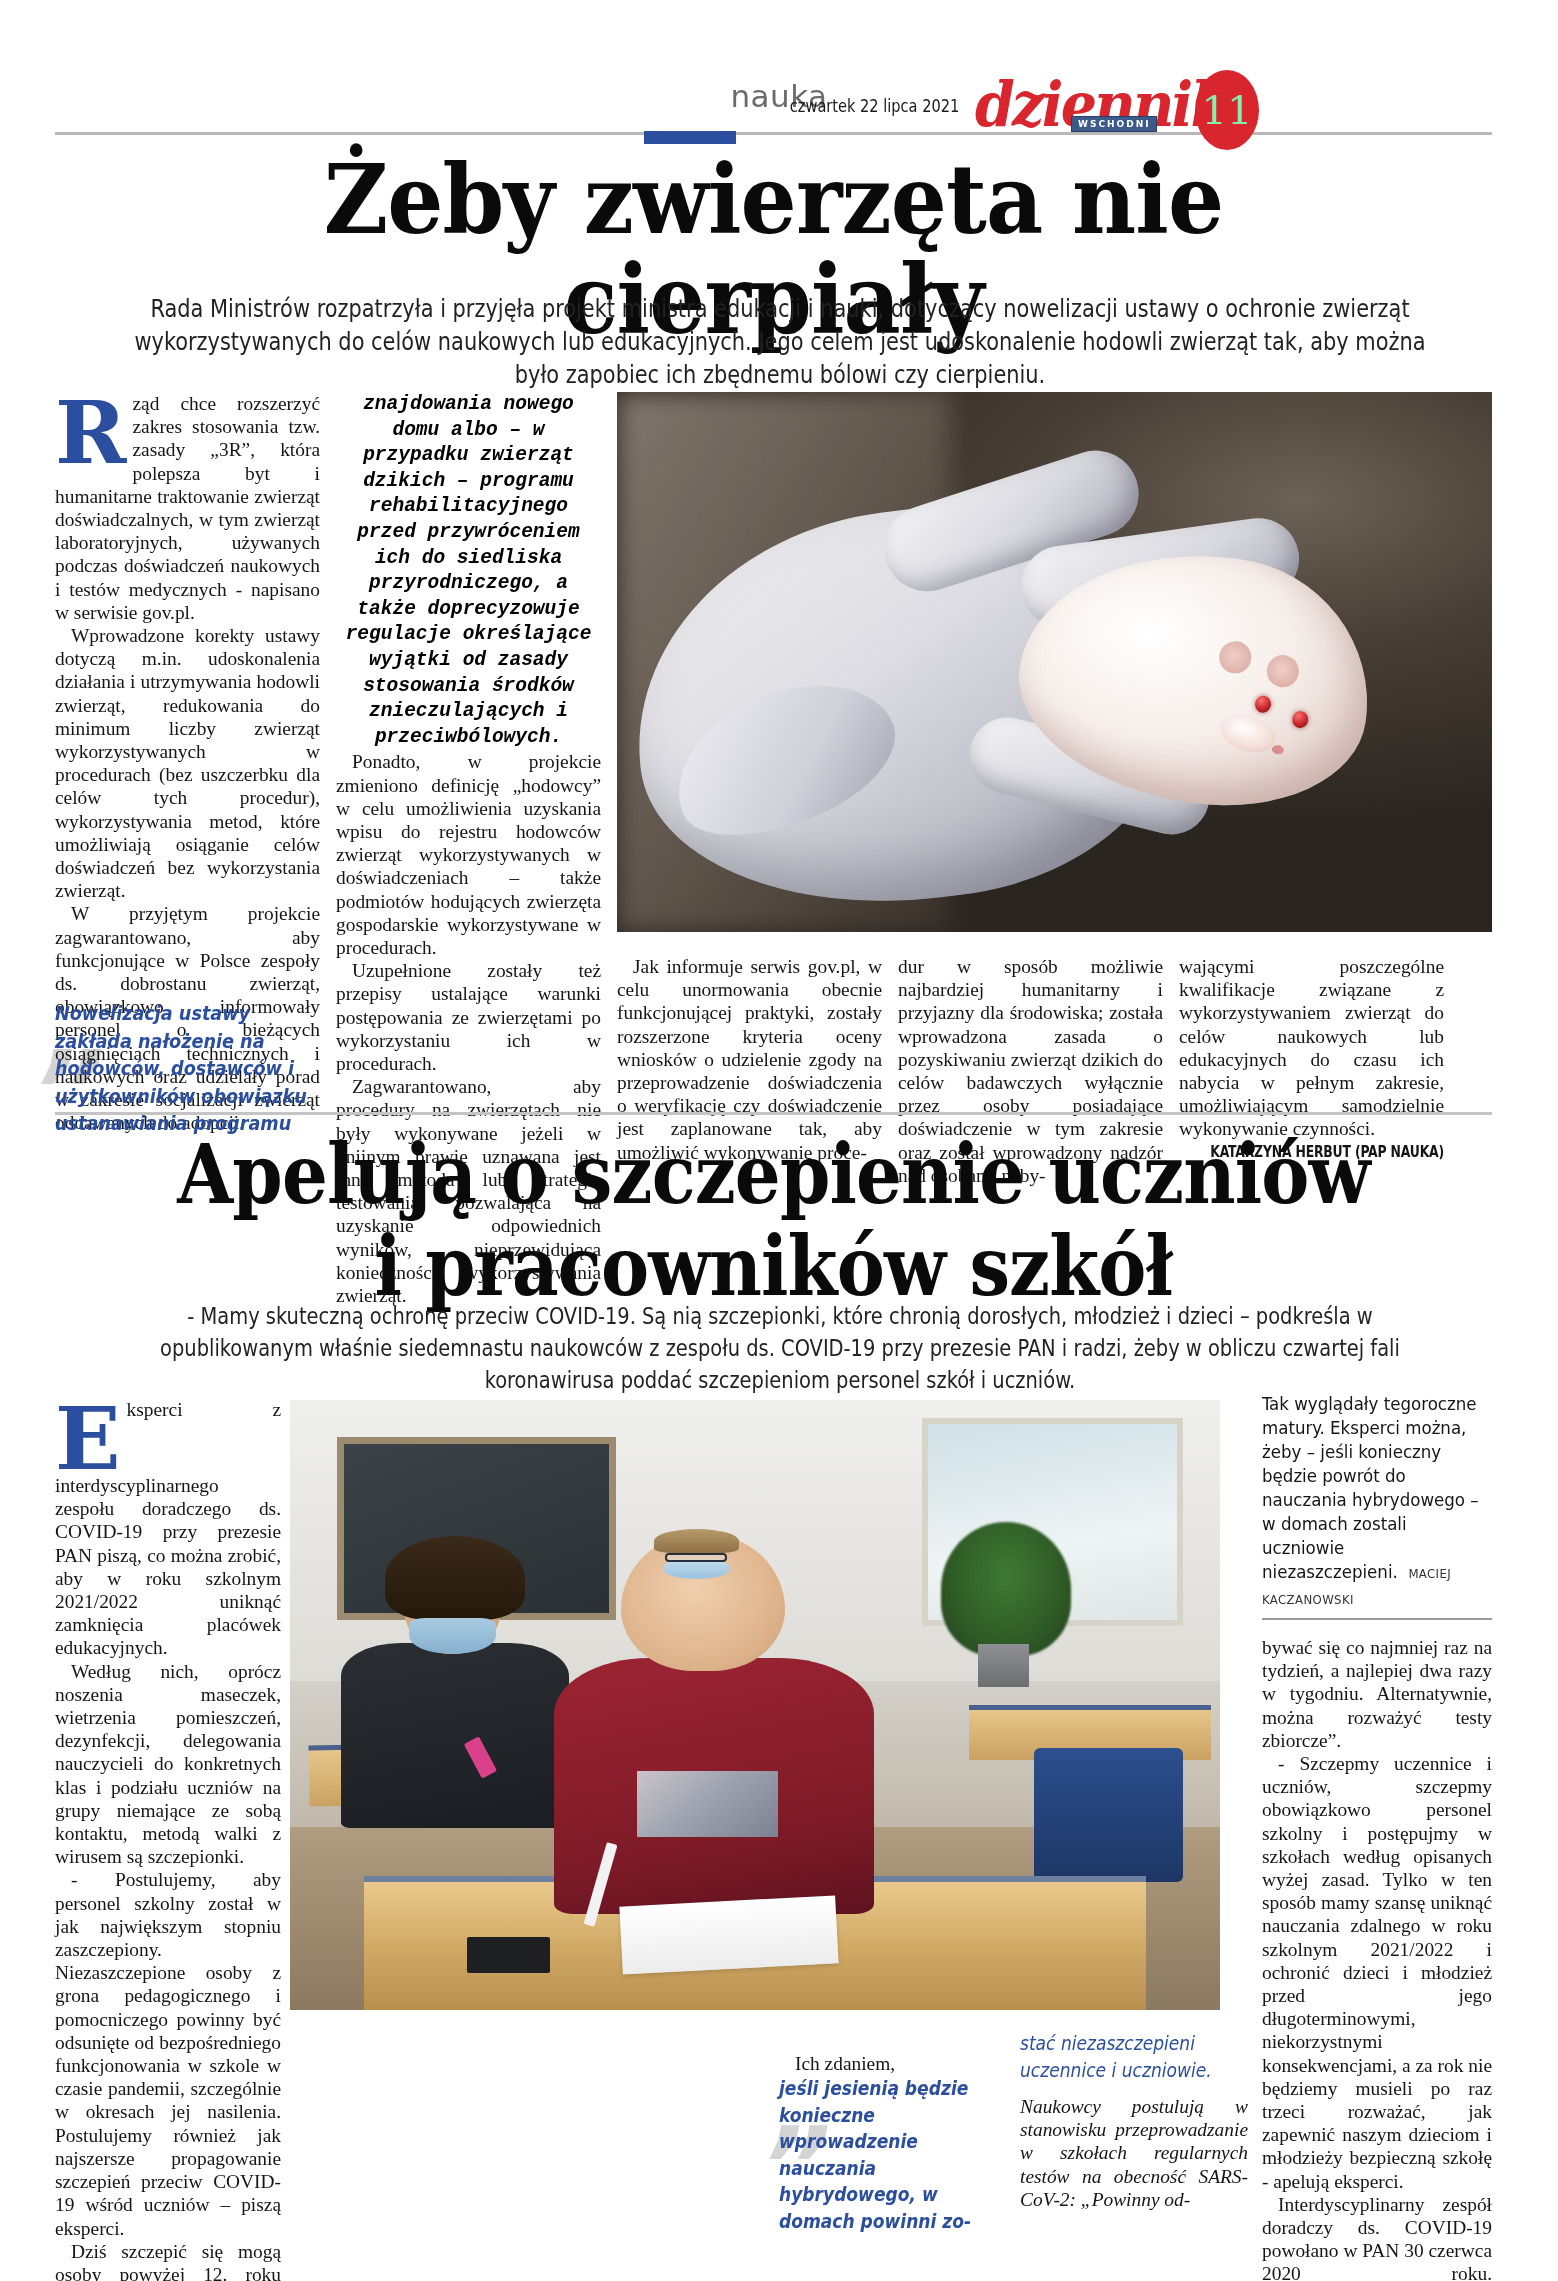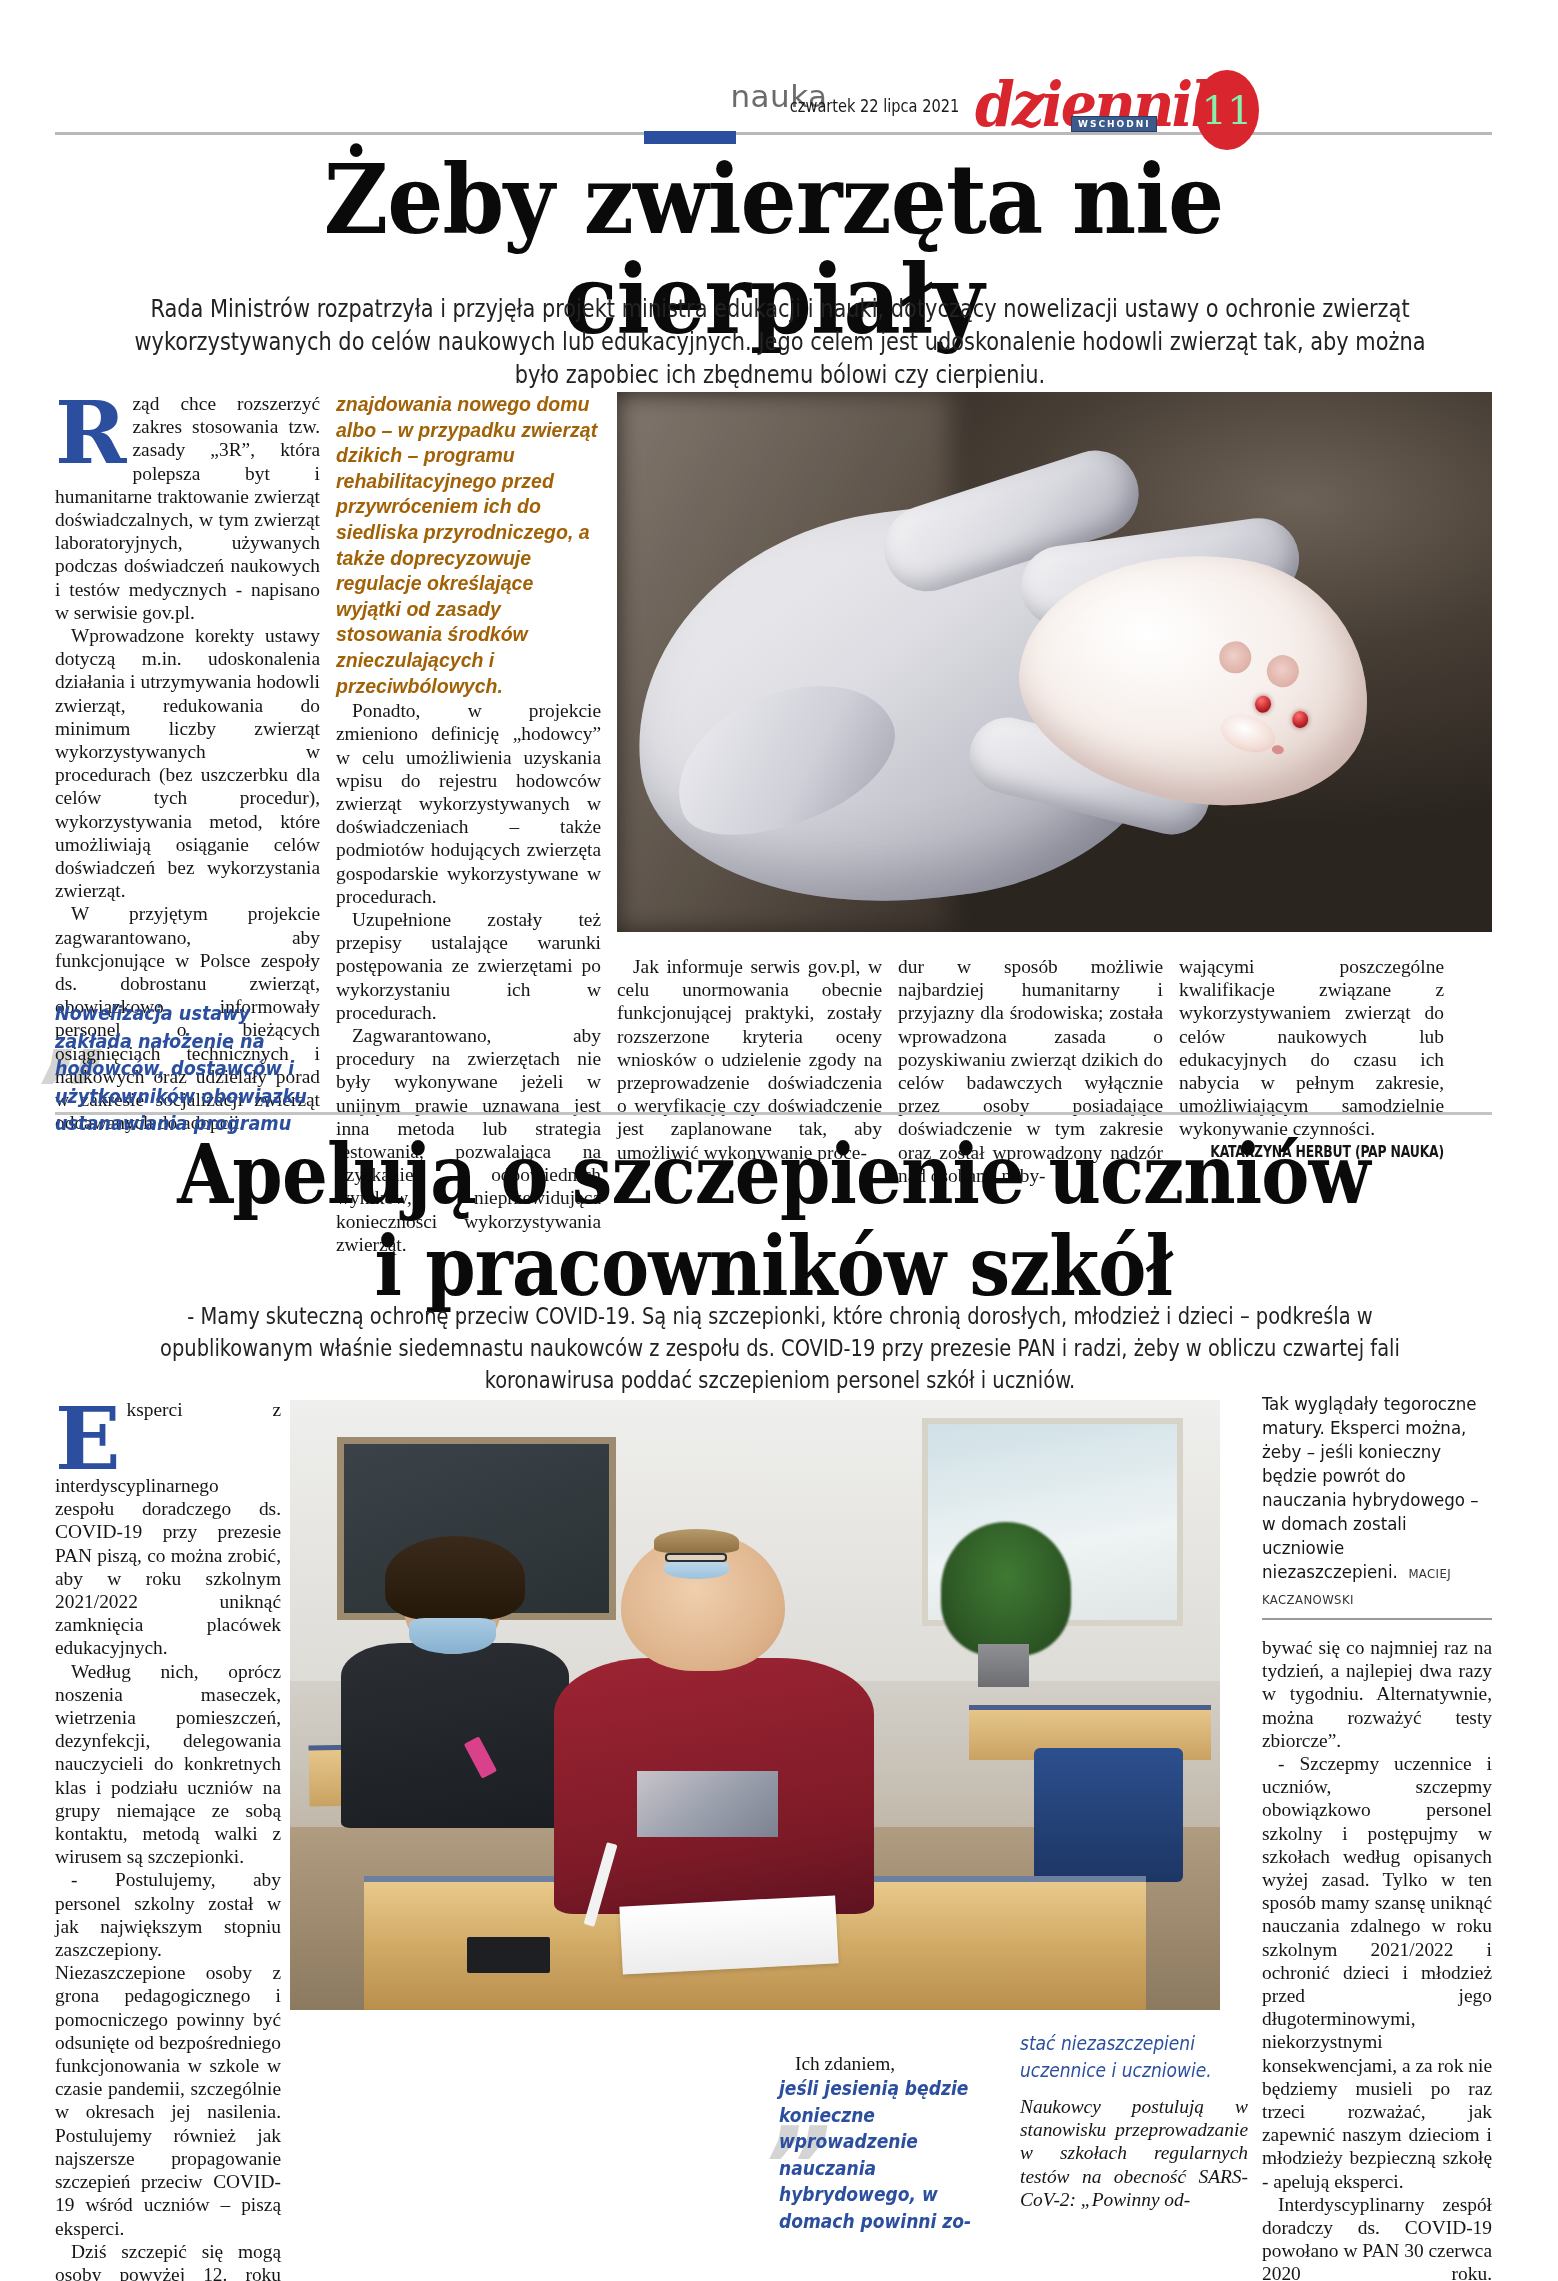--- a/index.html
+++ b/index.html
@@ -108,23 +108,23 @@
     margin-top: 2px;
   }
 
   .a1c1 { left: 55px;  top: 392px; width: 265px; }
   .a1c2 { left: 336px; top: 392px; width: 265px; }
   .a1c3 { left: 617px; top: 955px; width: 265px; }
   .a1c4 { left: 898px; top: 955px; width: 265px; }
   .a1c5 { left: 1179px;top: 955px; width: 265px; }
 
   .lead-italic {
-    color: #a16207; font-style: italic; font-weight: 600;
-    font-family: Liberation Sans, sans-serif;
-    font-size: 19.5px; line-height: 25.6px; text-align: left;
+    color: #000000; font-style: italic; font-weight: 600;
+    font-family: Liberation Mono, monospace;
+    font-size: 19.5px; line-height: 25.6px; text-align: center;
   }
 
   
   .pullquote {
     position: absolute; left: 55px; top: 1000px; width: 270px;
     color: #2b4f9e; font-style: italic; font-weight: 600;
     font-family: "DejaVu Sans Condensed","DejaVu Sans", sans-serif;
     font-size: 19.6px; line-height: 27.5px;
   }
   .pullquote .qmark {

